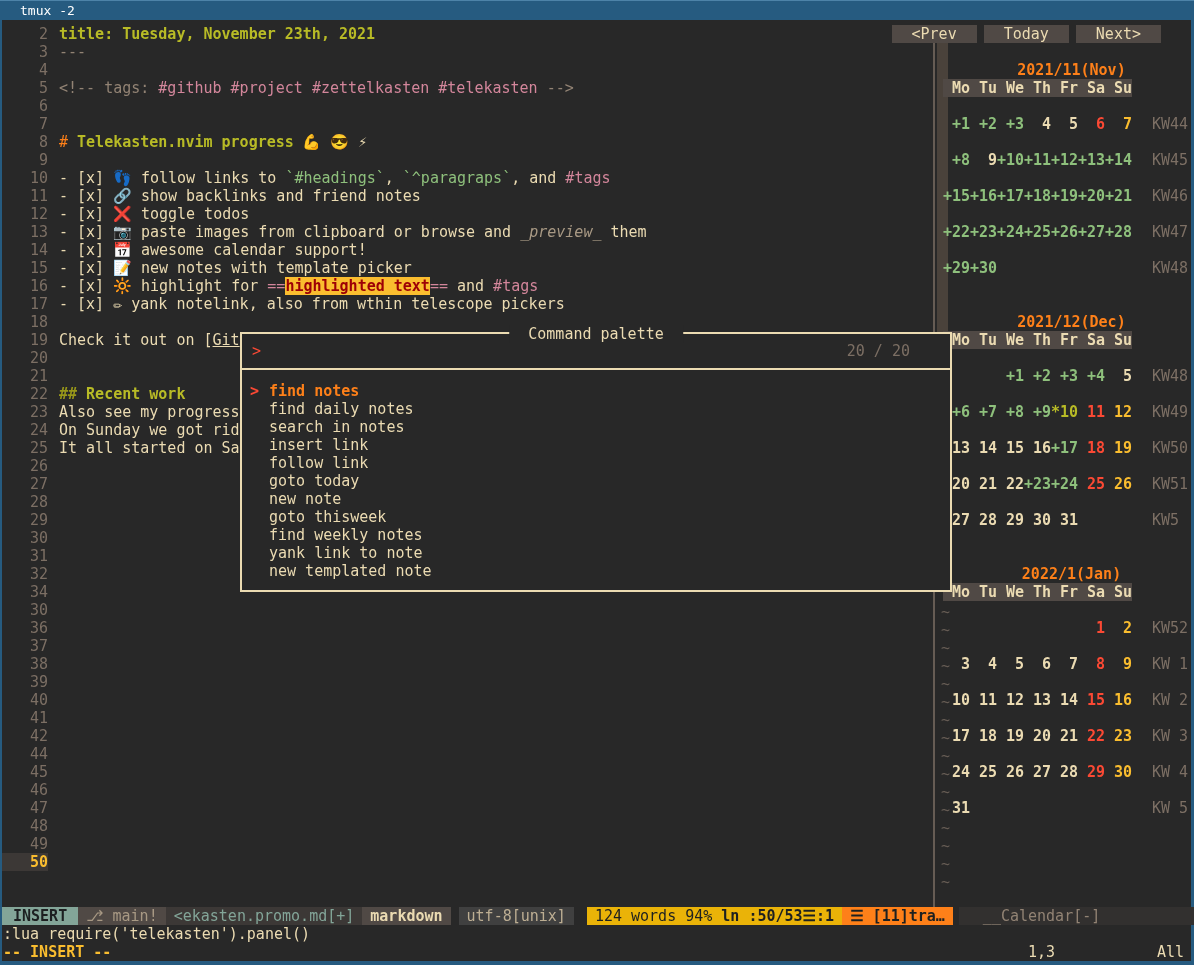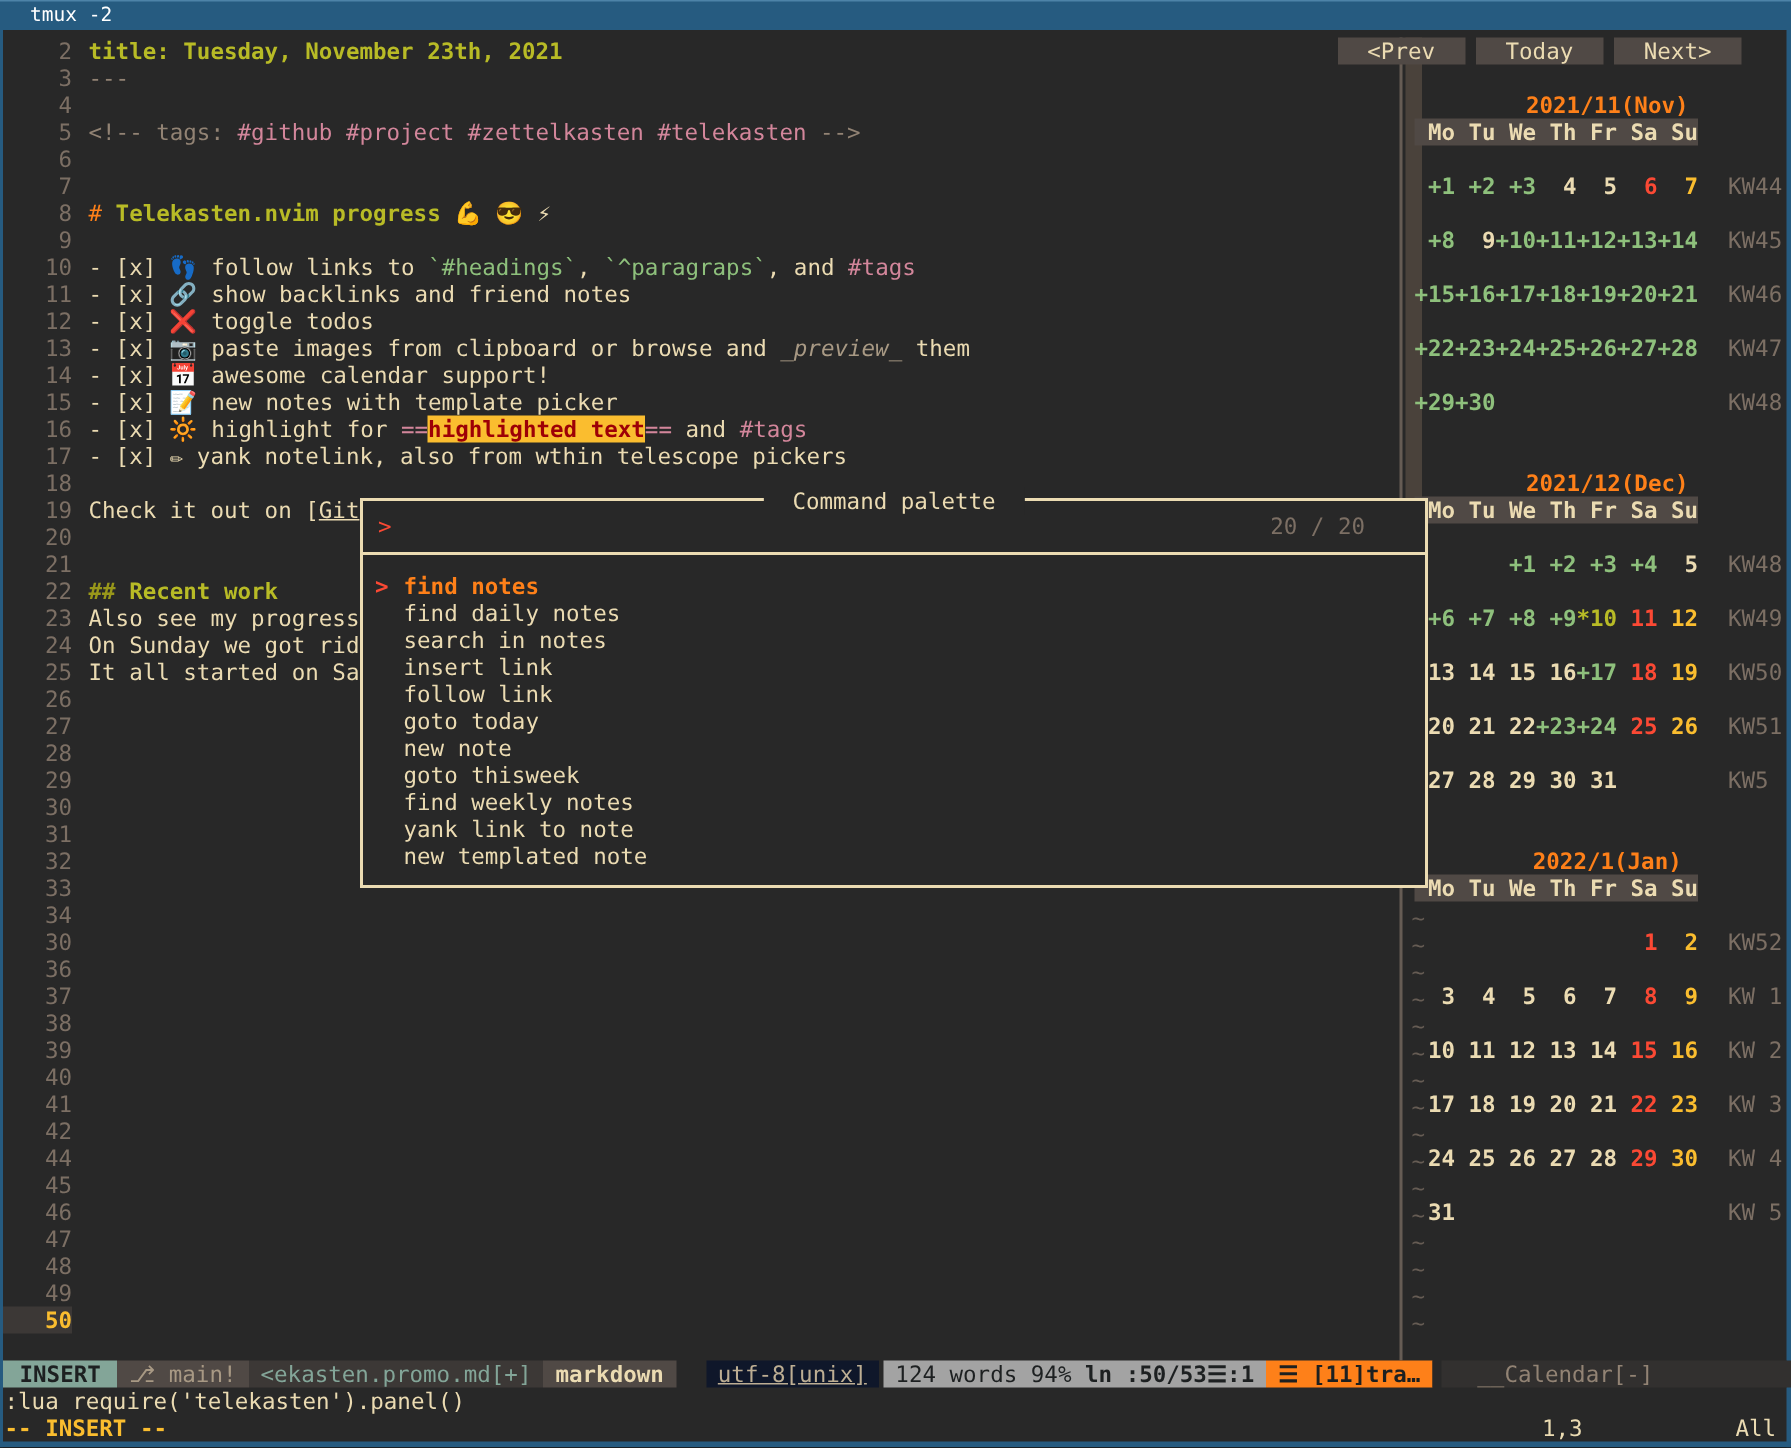--- a/index.html
+++ b/index.html
@@ -55,22 +55,22 @@
   .p-label{color:#ebdbb2;}
   .p-item.sel .p-label{color:#fe8019;font-weight:bold;}
   
   .statusline{position:absolute;left:2px;top:907px;width:1189px;height:18px;display:flex;background:#282828;}
   .sl-seg{flex:none;padding:0 8px;white-space:pre;}
   .sl-mode{background:#83a598;color:#1d2021;font-weight:bold;padding:0 11px;}
   .sl-branch{background:#504945;color:#a89984;}
   .sl-file{background:#3c3836;color:#83a598;}
   .sl-fill{flex:1;background:#282828;}
   .sl-ft{background:#504945;color:#ebdbb2;font-weight:bold;}
-  .sl-enc{background:#0f172a;color:#bdae93;margin-left:20px;text-decoration:underline;}
-  .sl-words{background:#a3a3a3;color:#1d2021;margin-left:3px;}
+  .sl-enc{background:#404040;color:#bdae93;margin-left:8px;}
+  .sl-words{background:#eab308;color:#1d2021;margin-left:13px;}
   .sl-words b{font-weight:bold;}
   .sl-alert{background:#fe8019;color:#1d2021;font-weight:bold;}
   .sl-gap{flex:none;width:6px;background:#282828;}
   .sl-cal{flex:none;width:252px;background:#32302f;color:#928374;padding-left:24px;white-space:pre;}
   
   .cmdline{position:absolute;left:3px;top:925px;height:18px;white-space:pre;color:#ebdbb2;}
   .modeline{position:absolute;left:0;top:943px;width:100%;height:18px;}
   .ml-mode{position:absolute;left:3px;color:#fabd2f;font-weight:bold;white-space:pre;}
   .ml-ruler{position:absolute;left:1028px;color:#ebdbb2;}
   .ml-scroll{position:absolute;left:1157px;color:#ebdbb2;}
@@ -113,21 +113,20 @@
         <div class="eline"><span class="lnum">23</span><span class="ltext"><span class="c-fg">Also see my progress</span></span></div>
         <div class="eline"><span class="lnum">24</span><span class="ltext"><span class="c-fg">On Sunday we got rid</span></span></div>
         <div class="eline"><span class="lnum">25</span><span class="ltext"><span class="c-fg">It all started on Sa</span></span></div>
         <div class="eline"><span class="lnum">26</span><span class="ltext"></span></div>
         <div class="eline"><span class="lnum">27</span><span class="ltext"></span></div>
         <div class="eline"><span class="lnum">28</span><span class="ltext"></span></div>
         <div class="eline"><span class="lnum">29</span><span class="ltext"></span></div>
         <div class="eline"><span class="lnum">30</span><span class="ltext"></span></div>
         <div class="eline"><span class="lnum">31</span><span class="ltext"></span></div>
         <div class="eline"><span class="lnum">32</span><span class="ltext"></span></div>
-        <div class="eline"><span class="lnum">33</span><span class="ltext"></span></div>
         <div class="eline"><span class="lnum">34</span><span class="ltext"></span></div>
         <div class="eline"><span class="lnum">30</span><span class="ltext"></span></div>
         <div class="eline"><span class="lnum">36</span><span class="ltext"></span></div>
         <div class="eline"><span class="lnum">37</span><span class="ltext"></span></div>
         <div class="eline"><span class="lnum">38</span><span class="ltext"></span></div>
         <div class="eline"><span class="lnum">39</span><span class="ltext"></span></div>
         <div class="eline"><span class="lnum">40</span><span class="ltext"></span></div>
         <div class="eline"><span class="lnum">41</span><span class="ltext"></span></div>
         <div class="eline"><span class="lnum">42</span><span class="ltext"></span></div>
         <div class="eline"><span class="lnum">44</span><span class="ltext"></span></div>

